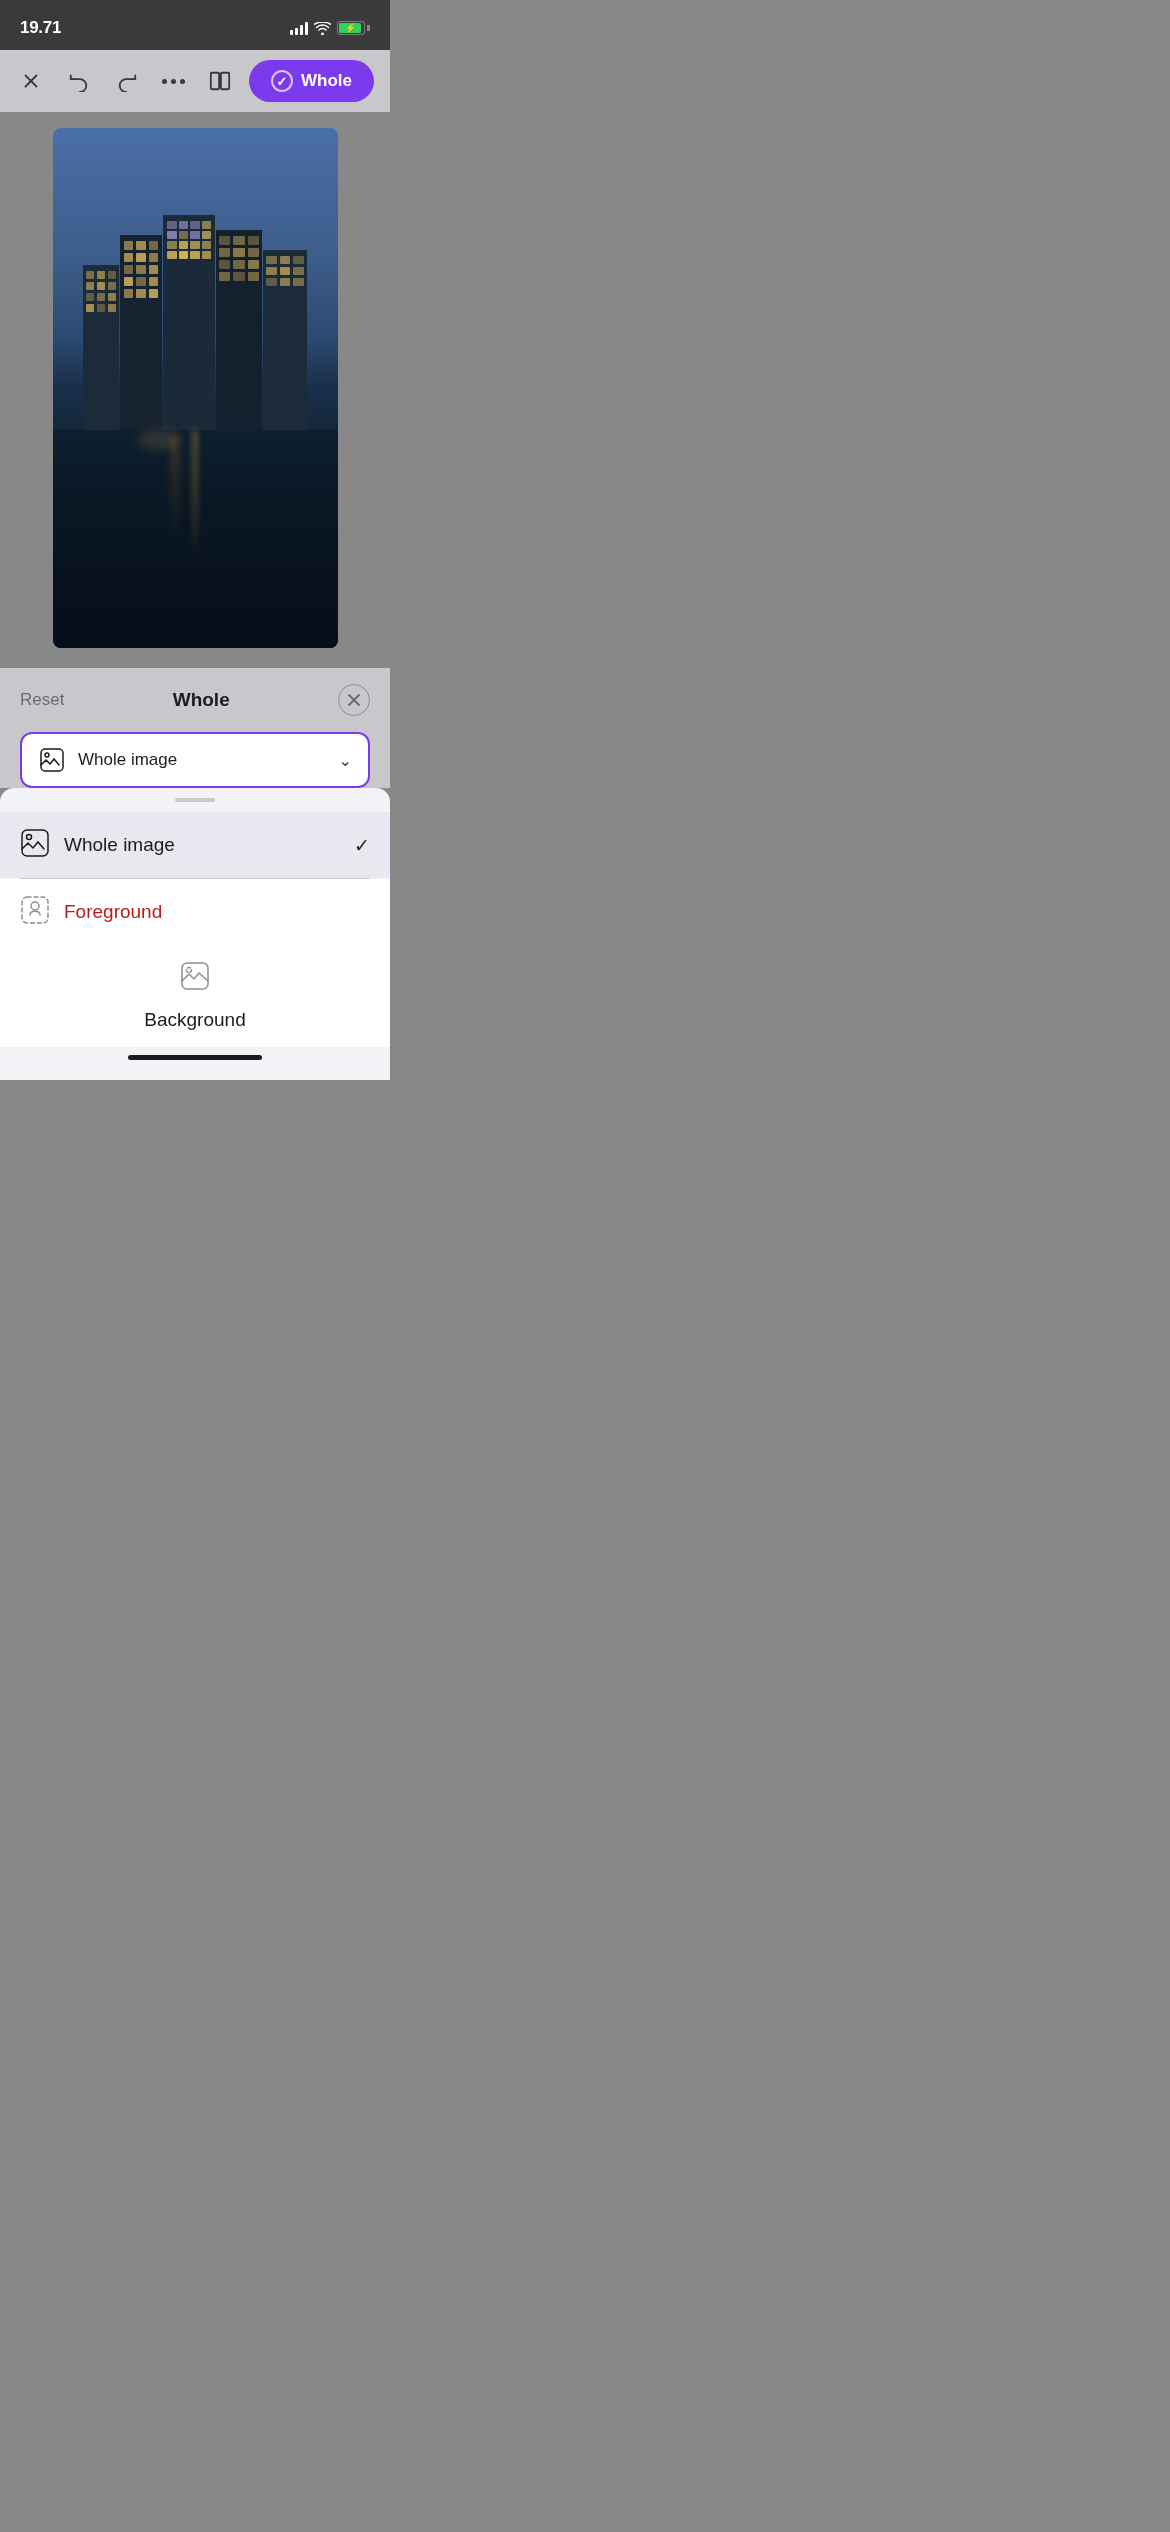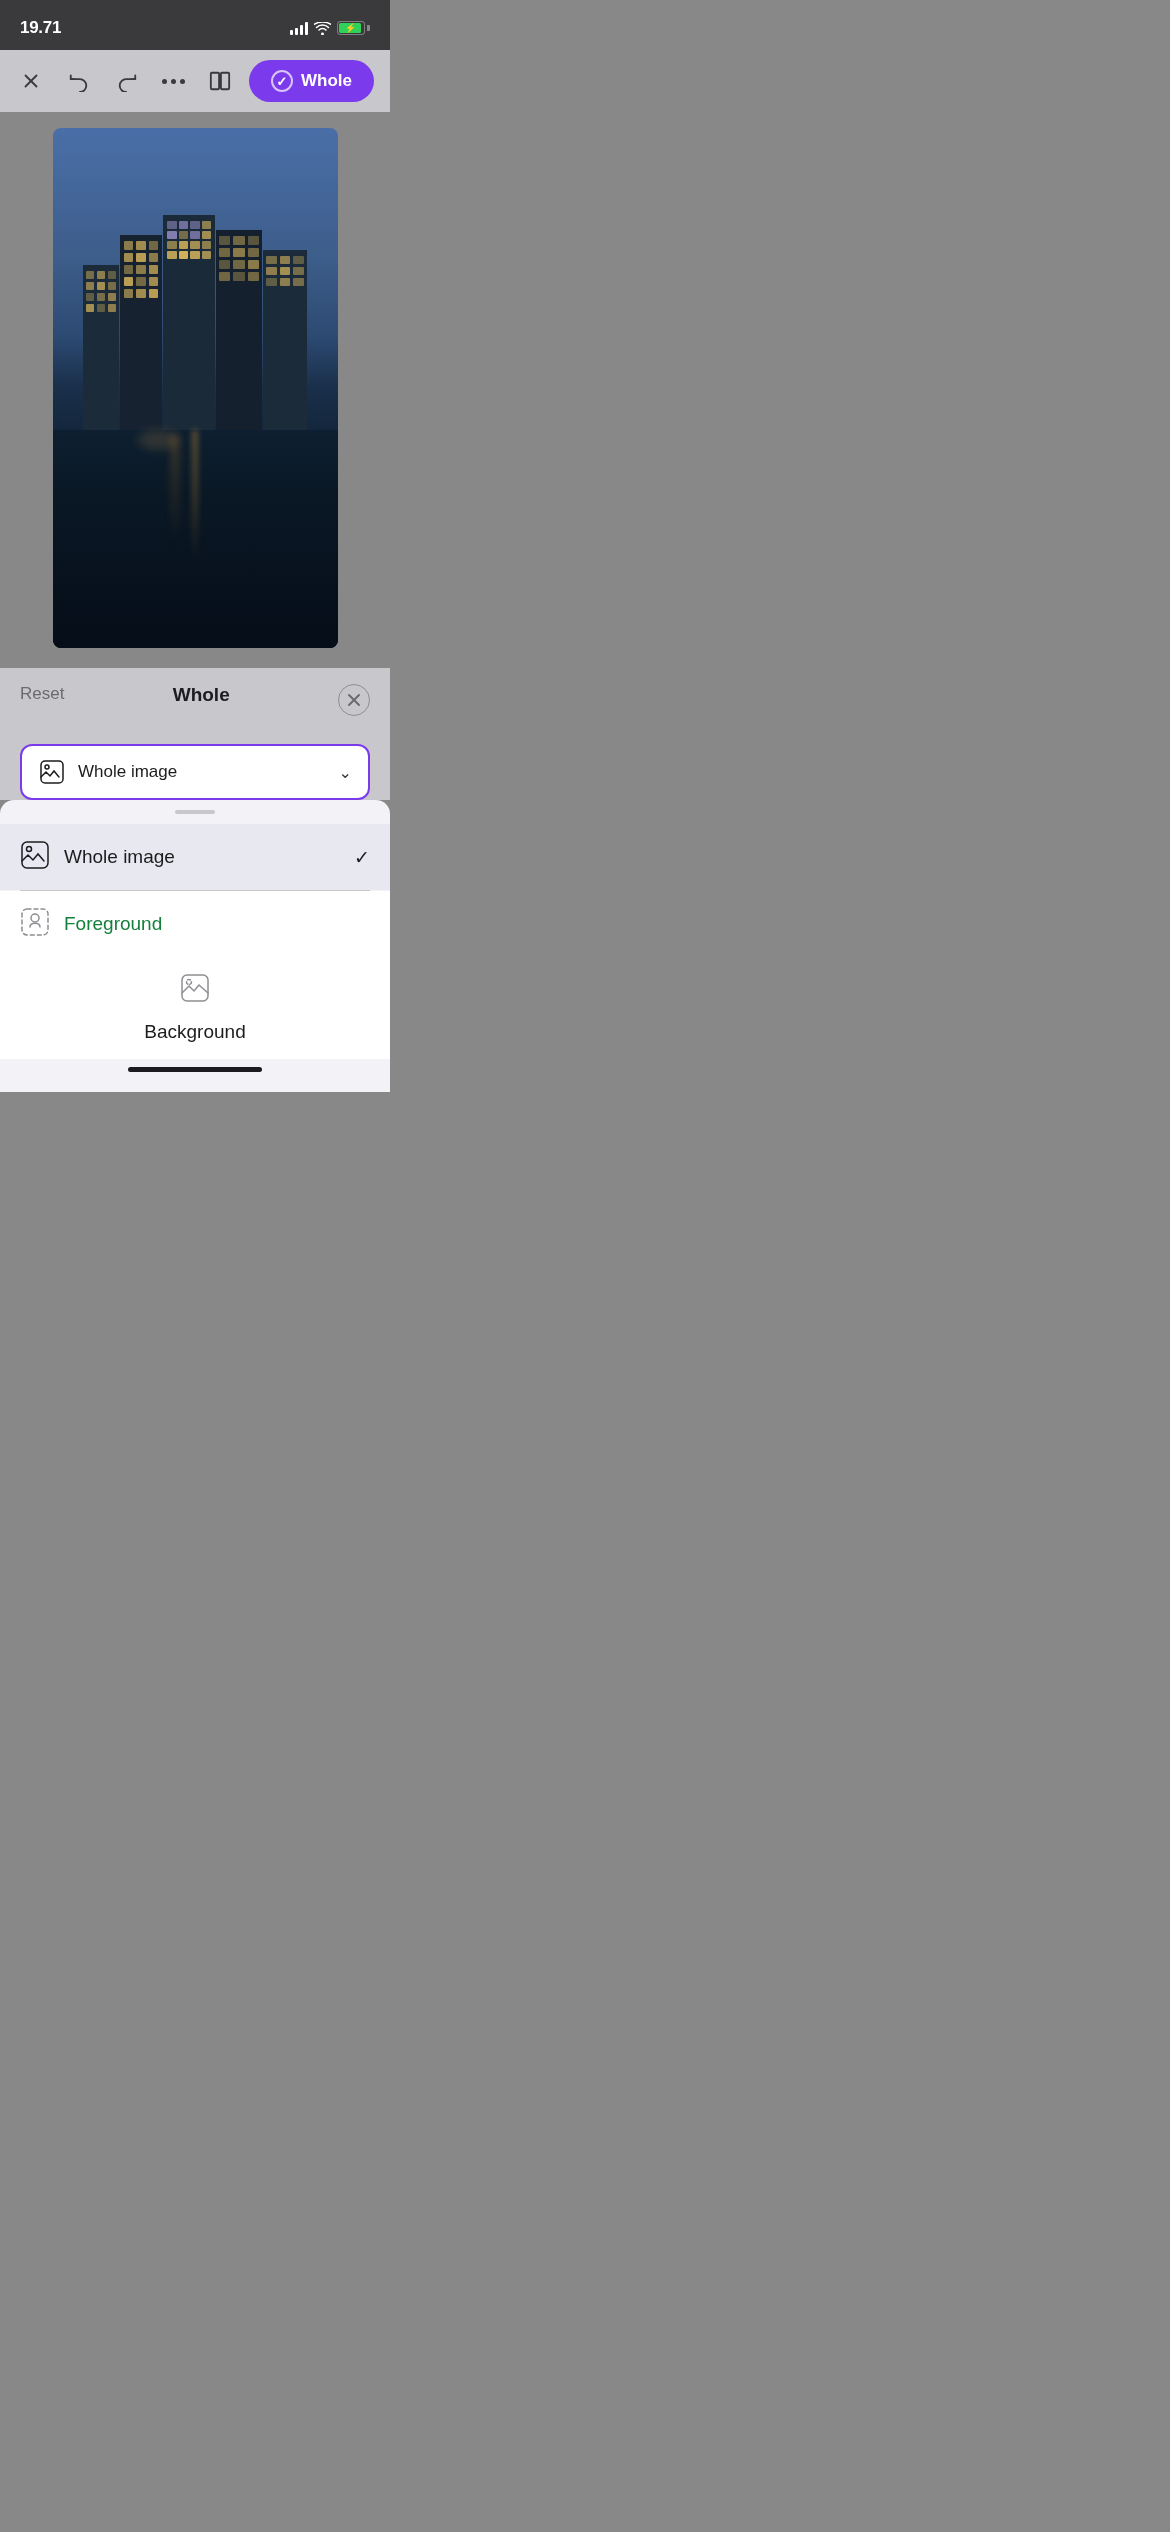--- a/index.html
+++ b/index.html
@@ -240,23 +240,23 @@
       filter: blur(3px);
     }
 
     
     .bottom-panel {
       background: #c8c8cc;
       padding: 16px 20px 0;
     }
     .adjust-header {
       display: flex;
-      align-items: flex-start;
+      align-items: center;
       justify-content: space-between;
-      margin-bottom: 28px;
+      margin-bottom: 16px;
     }
     .reset-btn {
       background: none;
       border: none;
       font-size: 17px;
       color: #6b6b70;
       cursor: pointer;
     }
     .adjust-title {
       font-size: 19px;
@@ -588,21 +588,21 @@
   <div class="menu-divider"></div>
 
   <div class="menu-item" style="background:#fff;">
     <div>
       <svg width="30" height="30" viewBox="0 0 30 30" fill="none" stroke="#8e8e93" stroke-width="1.5" stroke-linecap="round">
         <rect x="2" y="2" width="26" height="26" rx="5" stroke-dasharray="4 3"></rect>
         <path d="M10 20 C10 15 20 15 20 20" stroke="#8e8e93"></path>
         <circle cx="15" cy="11" r="4"></circle>
       </svg>
     </div>
-    <span class="menu-item-label" style="font-size:19px;color:#15803d;">Foreground</span>
+    <span class="menu-item-label" style="font-size:19px;color:#b91c1c;">Foreground</span>
   </div>
 
   <div class="menu-divider"></div>
 
   <div class="menu-item" style="background:#fff;flex-direction:column;">
     <div>
       <svg width="30" height="30" viewBox="0 0 30 30" fill="none" stroke="#8e8e93" stroke-width="1.5" stroke-linecap="round">
         <rect x="2" y="2" width="26" height="26" rx="5"></rect>
         <path d="M2 20l7-7 5 5 5-6 9 8"></path>
         <circle cx="9" cy="9" r="2.5" stroke-dasharray="3 2"></circle>

